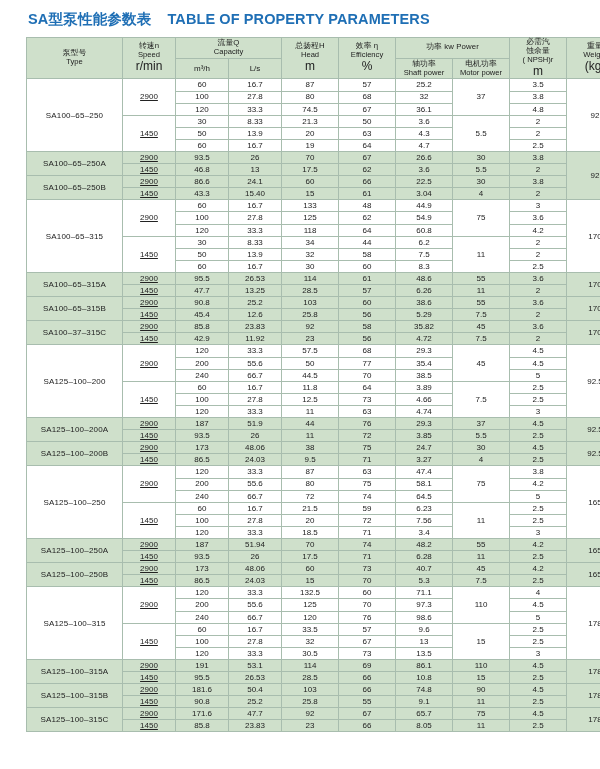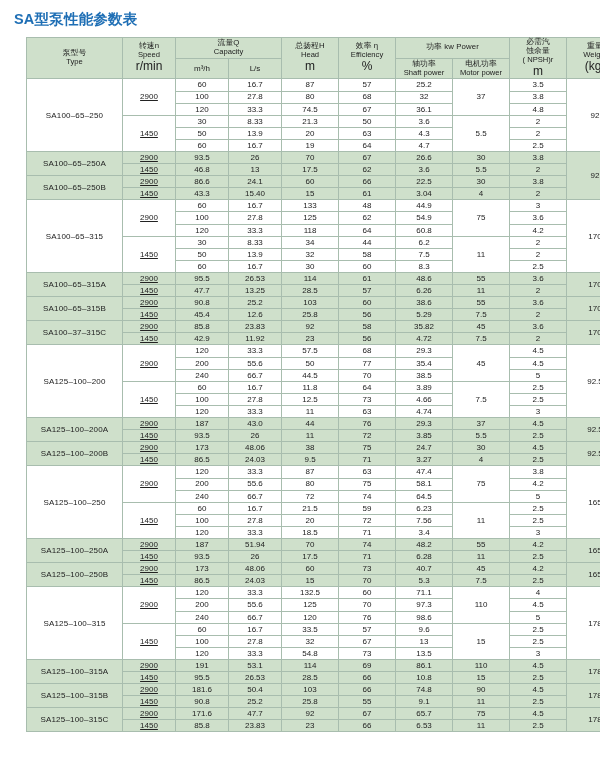--- a/index.html
+++ b/index.html
@@ -5,21 +5,21 @@
   * { box-sizing: border-box; }
   html, body {
     margin: 0; padding: 0;
     width: 600px; height: 769px;
     background: #ffffff;
     font-family: "Liberation Sans", "DejaVu Sans", sans-serif;
   }
   #root { width: 600px; height: 769px; position: relative; overflow: hidden; background:#fff; }
 
   .title-bar {
-    padding: 10px 0 8px 14px;
+    padding: 10px 0 8px 28px;
     display: flex;
     align-items: baseline;
     gap: 16px;
     white-space: nowrap;
   }
   .title-cn {
     font-size: 14.5px;
     font-weight: bold;
     color: #1f6fb5;
     letter-spacing: .2px;
@@ -64,20 +64,21 @@
   td.wcell { font-size: 8.4px; }
   td.speedcell { font-size: 8.2px; text-decoration: underline; }
 </style>
 </head>
 <body>
 
 <div id="root">
 
   <div class="title-bar">
     <span class="title-cn">SA型泵性能参数表</span>
+    <span class="title-en">TABLE OF PROPERTY PARAMETERS</span>
   </div>
 
   <table class="spec">
     <colgroup>
       <col style="width:96px">
         <col style="width:53px">
         <col style="width:53px">
         <col style="width:53px">
       <col style="width:57px">
         <col style="width:57px">
@@ -408,21 +409,21 @@
           <td>33.3</td>
           <td>11</td>
           <td>63</td>
           <td>4.74</td>
           <td>3</td>
         </tr>
         <tr class="band-green">
           <td class="typecell" rowspan="2">SA125–100–200A</td>
           <td class="speedcell">2900</td>
           <td>187</td>
-          <td>43.0</td>
+          <td>51.9</td>
           <td>44</td>
           <td>76</td>
           <td>29.3</td>
           <td>37</td>
           <td>4.5</td>
           <td class="wcell" rowspan="2">92.5</td>
         </tr>
         <tr class="band-green">
           <td class="speedcell">1450</td>
           <td>93.5</td>
@@ -595,21 +596,21 @@
           <td>100</td>
           <td>27.8</td>
           <td>32</td>
           <td>67</td>
           <td>13</td>
           <td>2.5</td>
         </tr>
         <tr class="band-white">
           <td>120</td>
           <td>33.3</td>
-          <td>54.8</td>
+          <td>30.5</td>
           <td>73</td>
           <td>13.5</td>
           <td>3</td>
         </tr>
         <tr class="band-green">
           <td class="typecell" rowspan="2">SA125–100–315A</td>
           <td class="speedcell">2900</td>
           <td>191</td>
           <td>53.1</td>
           <td>114</td>
@@ -662,20 +663,20 @@
           <td>75</td>
           <td>4.5</td>
           <td class="wcell" rowspan="2">178</td>
         </tr>
         <tr class="band-green">
           <td class="speedcell">1450</td>
           <td>85.8</td>
           <td>23.83</td>
           <td>23</td>
           <td>66</td>
-          <td>6.53</td>
+          <td>8.05</td>
           <td>11</td>
           <td>2.5</td>
         </tr>
       </tbody>
   </table>
 
 </div>
 
 </body></html>

